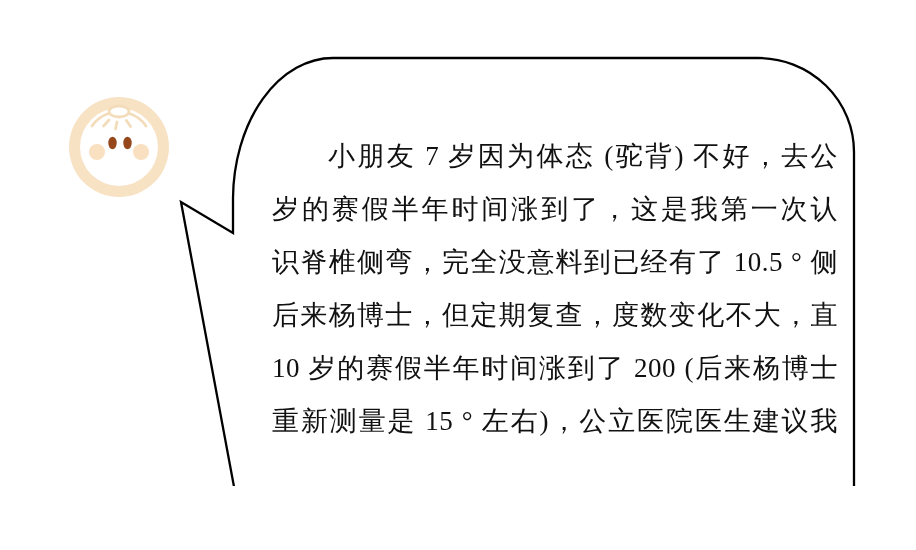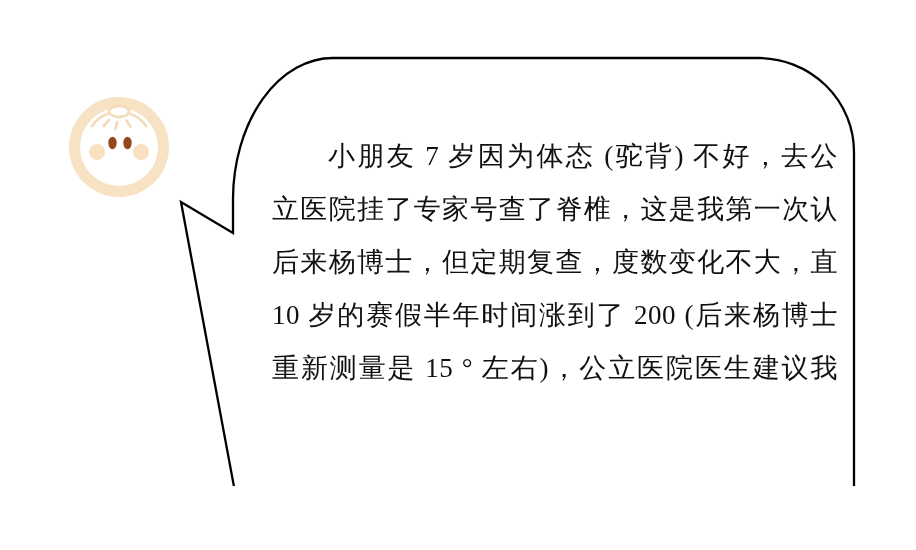--- a/index.html
+++ b/index.html
@@ -69,19 +69,20 @@
     <path d="M50 27 L48.5 34" fill="none" stroke-width="2.8" stroke-linecap="round" stroke="#f2dcba"></path>
     <path d="M59.5 25.5 L63.5 31.5" fill="none" stroke-width="2.8" stroke-linecap="round" stroke="#f2dcba"></path>
     <ellipse cx="45.5" cy="48" rx="4.2" ry="6.2" fill="#96481c"></ellipse>
     <ellipse cx="60.5" cy="48" rx="4.2" ry="6.2" fill="#96481c"></ellipse>
     <circle cx="30" cy="57" r="8" fill="#f8e0c0"></circle>
     <circle cx="74" cy="57" r="8" fill="#f8e0c0"></circle>
   </svg>
 
   <div class="msg">
     <div class="line first">小朋友 7 岁因为体态 (驼背) 不好，去公</div>
-    <div class="line">立医院挂了专家号查了脊椎，这是我第一次认</div>
+    <div class="line">岁的赛假半年时间涨到了，这是我第一次认</div>
+    <div class="line">识脊椎侧弯，完全没意料到已经有了 10.5 ° 侧</div>
     <div class="line">后来杨博士，但定期复查，度数变化不大，直到</div>
     <div class="line">10 岁的赛假半年时间涨到了 200 (后来杨博士</div>
     <div class="line">重新测量是 15 ° 左右)，公立医院医生建议我</div>
   </div>
 
 </div>
 
 </body></html>

